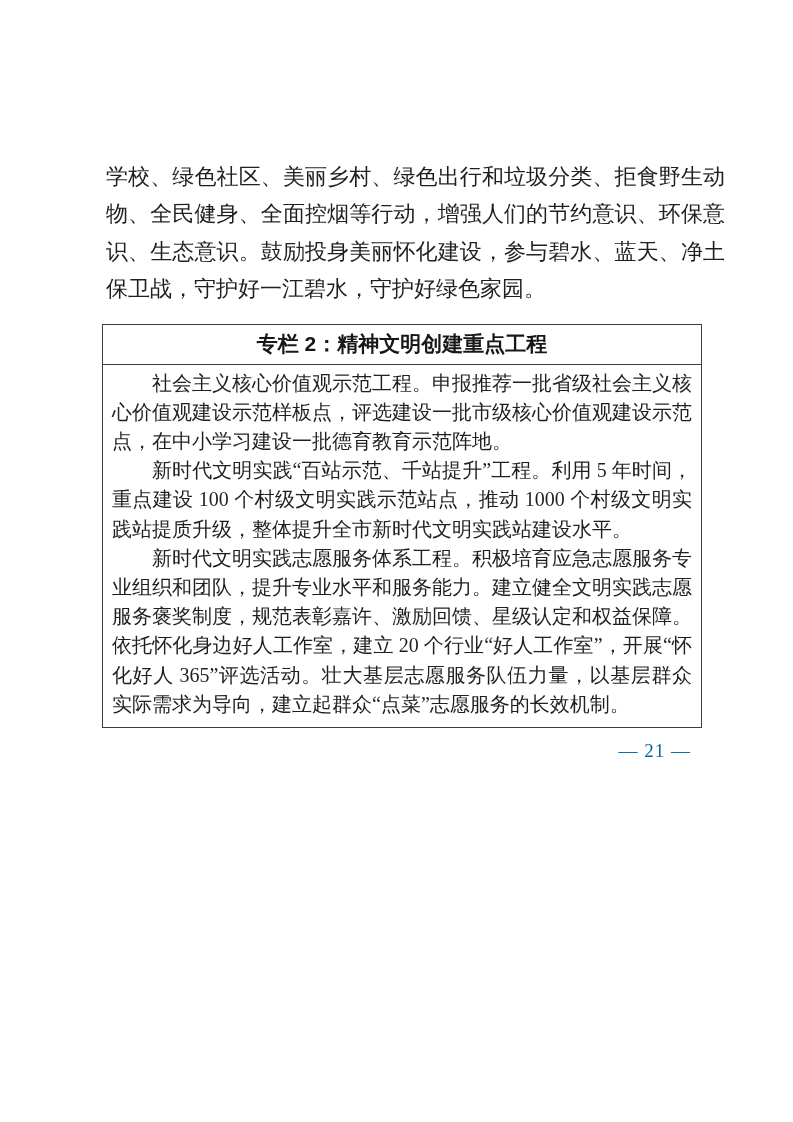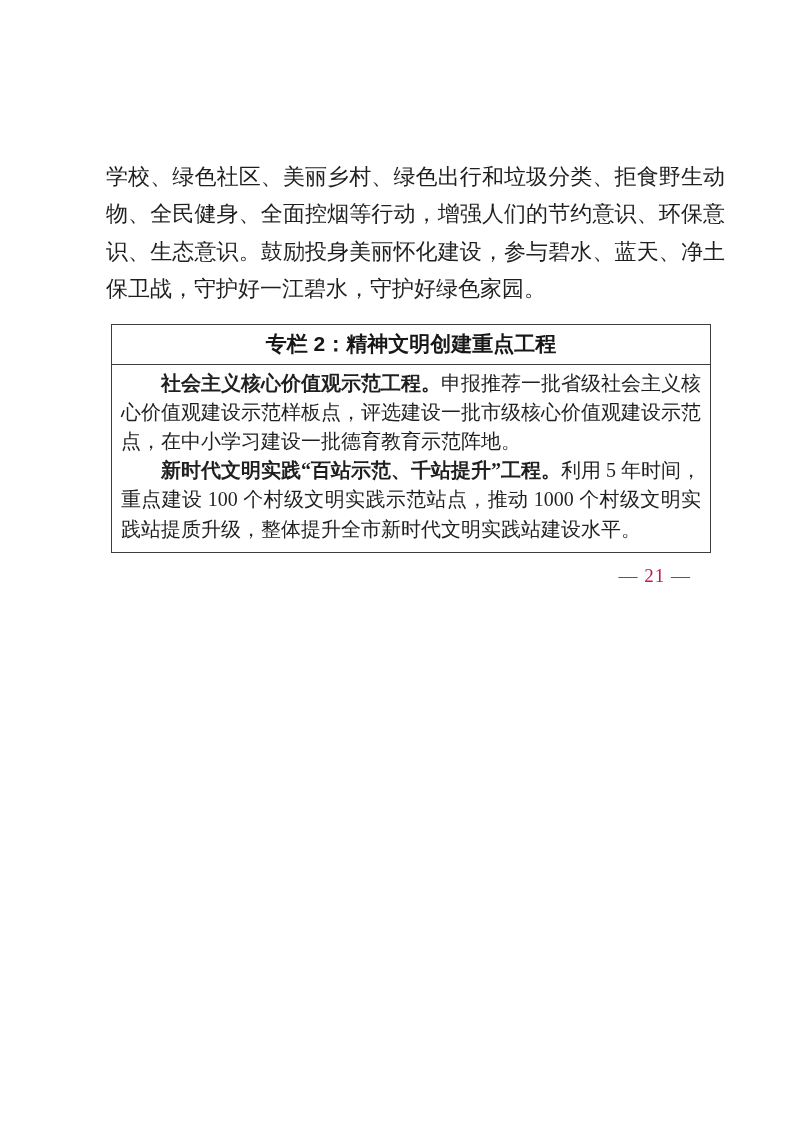--- a/index.html
+++ b/index.html
@@ -18,21 +18,21 @@
   .intro {
     width: 619px;
     margin: 16px;
     font-size: 22px;
     line-height: 37.4px;
     text-align: justify;
     text-align-last: left;
   }
   .panel {
     width: 600px;
-    margin-left: 21px;
+    margin-left: 12px;
     margin-top: 2px;
     border: 1.5px solid #3d3d3d;
     box-sizing: border-box;
   }
   .panel-title {
     font-family: "Liberation Sans", "DejaVu Sans", sans-serif;
     font-weight: bold;
     font-size: 21px;
     line-height: 26px;
     text-align: center;
@@ -44,48 +44,49 @@
     padding: 4px 9px 8px 9px;
     font-size: 20px;
     line-height: 29.2px;
     text-align: justify;
     text-align-last: left;
   }
   .panel-body p {
     margin: 0;
     text-indent: 2em;
   }
-  .panel-body b { font-weight: bold; }
+  .panel-body b { font-weight: normal; }
   .footer {
     width: 600px;
     margin-left: 9px;
     margin-top: 12px;
     text-align: right;
     padding-right: 8px;
     font-size: 19px;
     letter-spacing: 1px;
-    color: #be185d;
+    color: #0369a1;
     box-sizing: border-box;
   }
 </style>
 </head>
 <body>
 
 <div class="page">
 
   <p class="intro">学校、绿色社区、美丽乡村、绿色出行和垃圾分类、拒食野生动物、全民健身、全面控烟等行动，增强人们的节约意识、环保意识、生态意识。鼓励投身美丽怀化建设，参与碧水、蓝天、净土保卫战，守护好一江碧水，守护好绿色家园。</p>
 
   <div class="panel">
     <div class="panel-title">专栏 2：精神文明创建重点工程</div>
 
     <div class="panel-body">
       <p><b>社会主义核心价值观示范工程。</b><span>申报推荐一批省级社会主义核心价值观建设示范样板点，评选建设一批市级核心价值观建设示范点，在中小学习建设一批德育教育示范阵地。</span></p>
 
       <p><b>新时代文明实践“百站示范、千站提升”工程。</b><span>利用 5 年时间，重点建设 100 个村级文明实践示范站点，推动 1000 个村级文明实践站提质升级，整体提升全市新时代文明实践站建设水平。</span></p>
 
+      <p><b>新时代文明实践志愿服务体系工程。</b><span>积极培育应急志愿服务专业组织和团队，提升专业水平和服务能力。建立健全文明实践志愿服务褒奖制度，规范表彰嘉许、激励回馈、星级认定和权益保障。依托怀化身边好人工作室，建立 20 个行业“好人工作室”，开展“怀化好人 365”评选活动。壮大基层志愿服务队伍力量，以基层群众实际需求为导向，建立起群众“点菜”志愿服务的长效机制。</span></p>
 
 
     </div>
   </div>
 
   <div class="footer">— 21 —</div>
 
 </div>
 
 </body></html>

